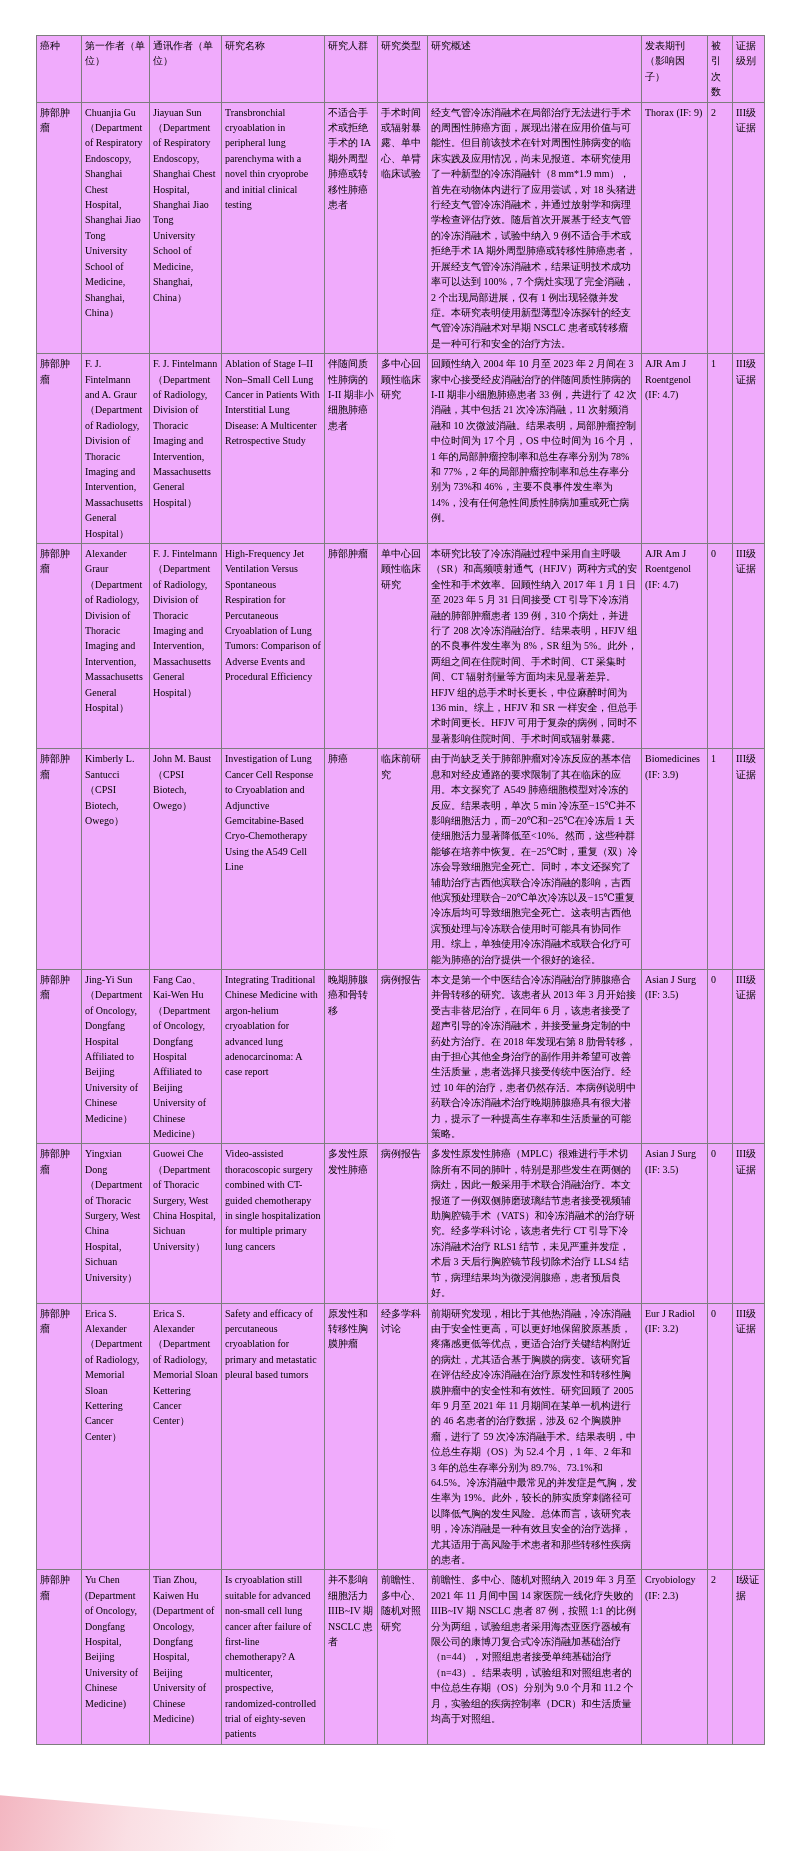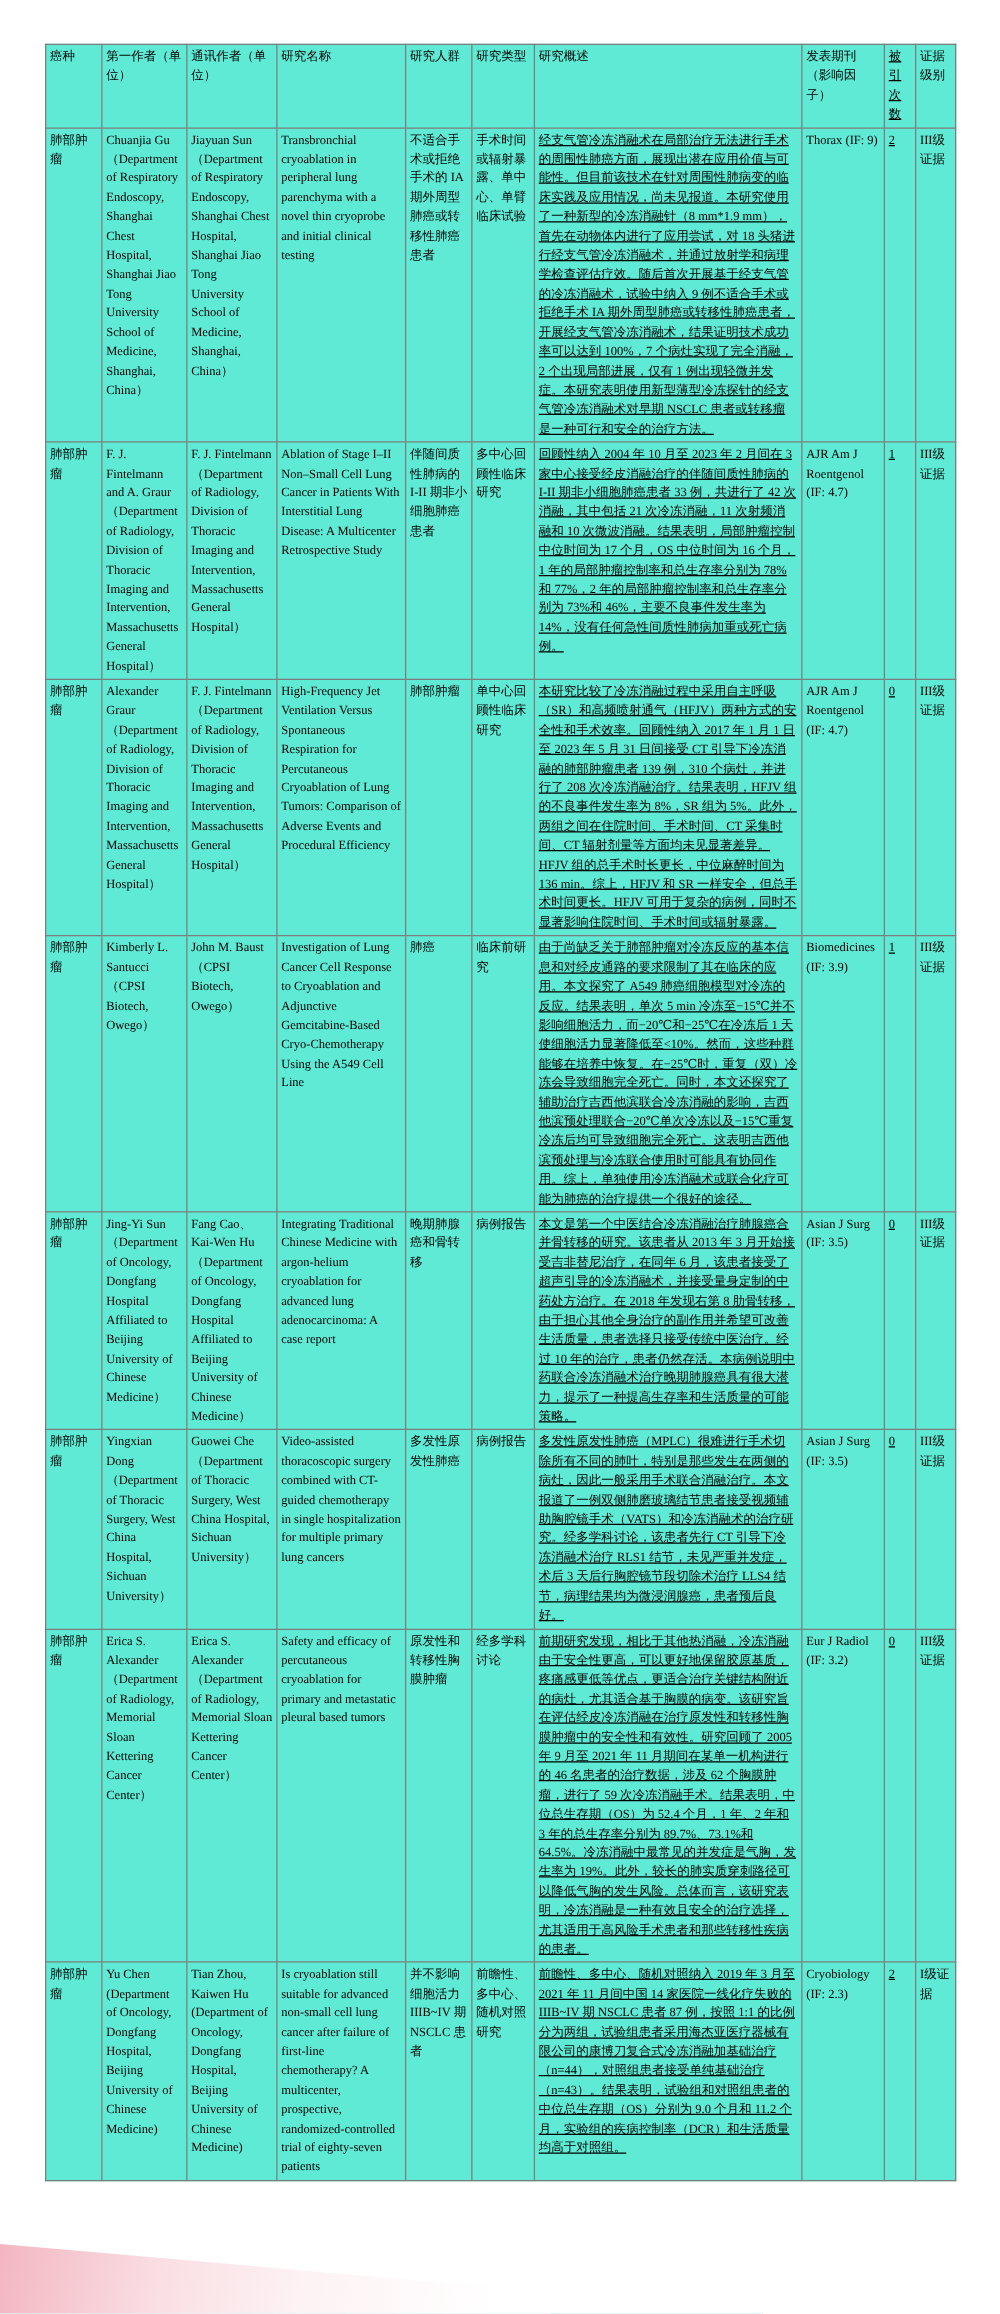--- a/index.html
+++ b/index.html
@@ -2,30 +2,30 @@
 <html><head>
 <meta charset="utf-8">
 <style>
   html,body{margin:0;padding:0;}
   body{
     width:800px;height:1851px;background:#ffffff;position:relative;overflow:hidden;
     font-family:"Liberation Serif","DejaVu Serif",serif;color:#000;
   }
   table.lit{
     border-collapse:collapse;table-layout:fixed;width:728px;
-    margin:35px 0 0 36px;background:#5eead4;
+    margin:35px 0 0 36px;background:#f0abfc;
   }
   table.lit th,table.lit td{
     border:1px solid #7d7d7d;
     vertical-align:top;text-align:left;font-weight:normal;
     font-size:10px;line-height:15.4px;
     padding:2px 3px;word-wrap:break-word;overflow-wrap:break-word;
   }
-  td.c-overview{text-align:justify;text-decoration:underline;}
-  th.c-cit,td.c-cit{padding:2px 4px;text-decoration:underline;}
+  td.c-overview{text-align:justify;}
+  th.c-cit,td.c-cit{padding:2px 4px;}
   th.c-evi,td.c-evi{padding:2px 7px;}
   .watermark{
     position:absolute;left:0;bottom:0;width:440px;height:62px;
     background:linear-gradient(100deg,#f3b6c1 0%,#fadfe4 30%,#fdf2f4 55%,#ffffff 90%);
     clip-path:polygon(0 10%,100% 72%,100% 100%,0 100%);
     pointer-events:none;
   }
 </style>
 </head>
 <body>

